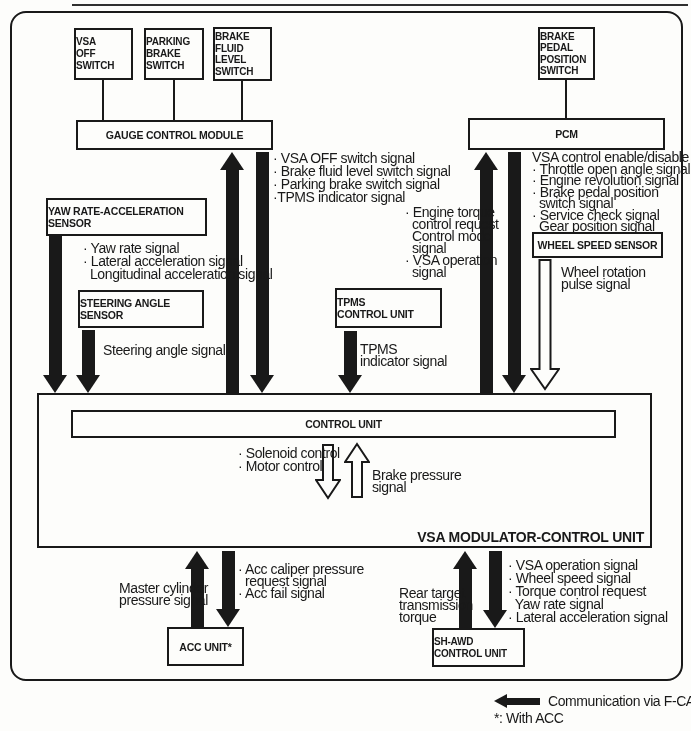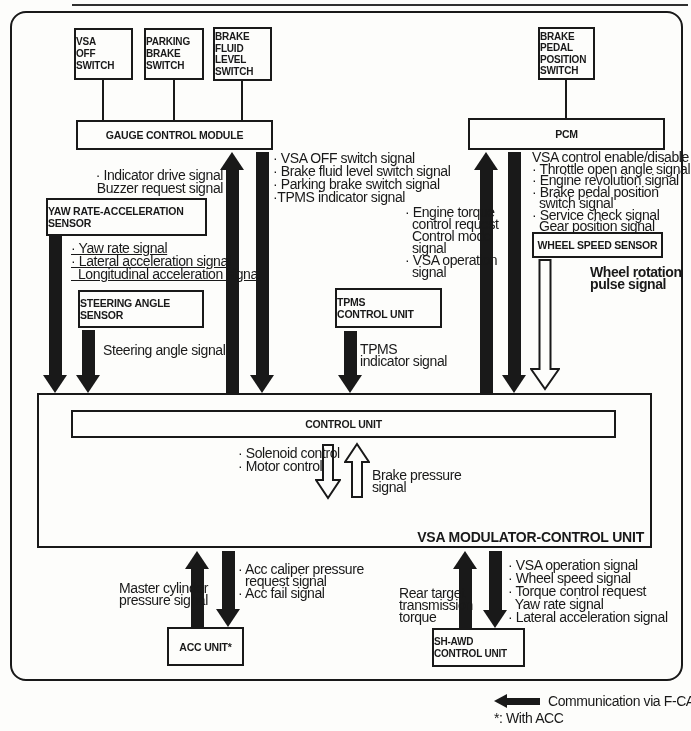--- a/index.html
+++ b/index.html
@@ -131,46 +131,44 @@
     <svg width="26" height="56" viewBox="0 0 26 56">
         <path d="M8,1 L8,36 L1,36 L13,54 L25,36 L18,36 L18,1 Z" fill="#fdfdfb" stroke="#191919" stroke-width="2"></path>
       </svg>
   </div>
   <div class="warr" style="left:344px;top:442px;">
     <svg width="26" height="56" viewBox="0 0 26 56">
         <path d="M13,2 L1,20 L8,20 L8,55 L18,55 L18,20 L25,20 Z" fill="#fdfdfb" stroke="#191919" stroke-width="2"></path>
       </svg>
   </div>
 
-  <div class="lbl r" style="left:95px;top:169px;width:128px;">· Indicator drive signal
-Buzzer request signal</div>
   <div class="lbl" style="left:273px;top:152px;">· VSA OFF switch signal
 · Brake fluid level switch signal
 · Parking brake switch signal
 ·TPMS indicator signal</div>
-  <div class="lbl" style="left:71px;top:242px;text-decoration:underline;">· Yaw rate signal
+  <div class="lbl" style="left:83px;top:242px;">· Yaw rate signal
 · Lateral acceleration signal
   Longitudinal acceleration signal</div>
   <div class="lbl" style="left:103px;top:344px;">Steering angle signal</div>
   <div class="lbl lh12" style="left:360px;top:343px;">TPMS
 indicator signal</div>
   <div class="lbl lh12" style="left:405px;top:206px;">· Engine torque
   control request
   Control mode
   signal
 · VSA operation
   signal</div>
   <div class="lbl lh11" style="left:532px;top:152px;">VSA control enable/disable
 · Throttle open angle signal
 · Engine revolution signal
 · Brake pedal position
   switch signal
 · Service check signal
   Gear position signal</div>
-  <div class="lbl lh12" style="left:590px;top:266px;font-weight:bold;">Wheel rotation
+  <div class="lbl lh12" style="left:561px;top:266px;">Wheel rotation
 pulse signal</div>
   <div class="lbl" style="left:238px;top:447px;">· Solenoid control
 · Motor control</div>
   <div class="lbl lh12" style="left:372px;top:469px;">Brake pressure
 signal</div>
   <div class="lbl lh12" style="left:119px;top:582px;">Master cylinder
 pressure signal</div>
   <div class="lbl lh12" style="left:238px;top:563px;">· Acc caliper pressure
   request signal
 · Acc fail signal</div>

